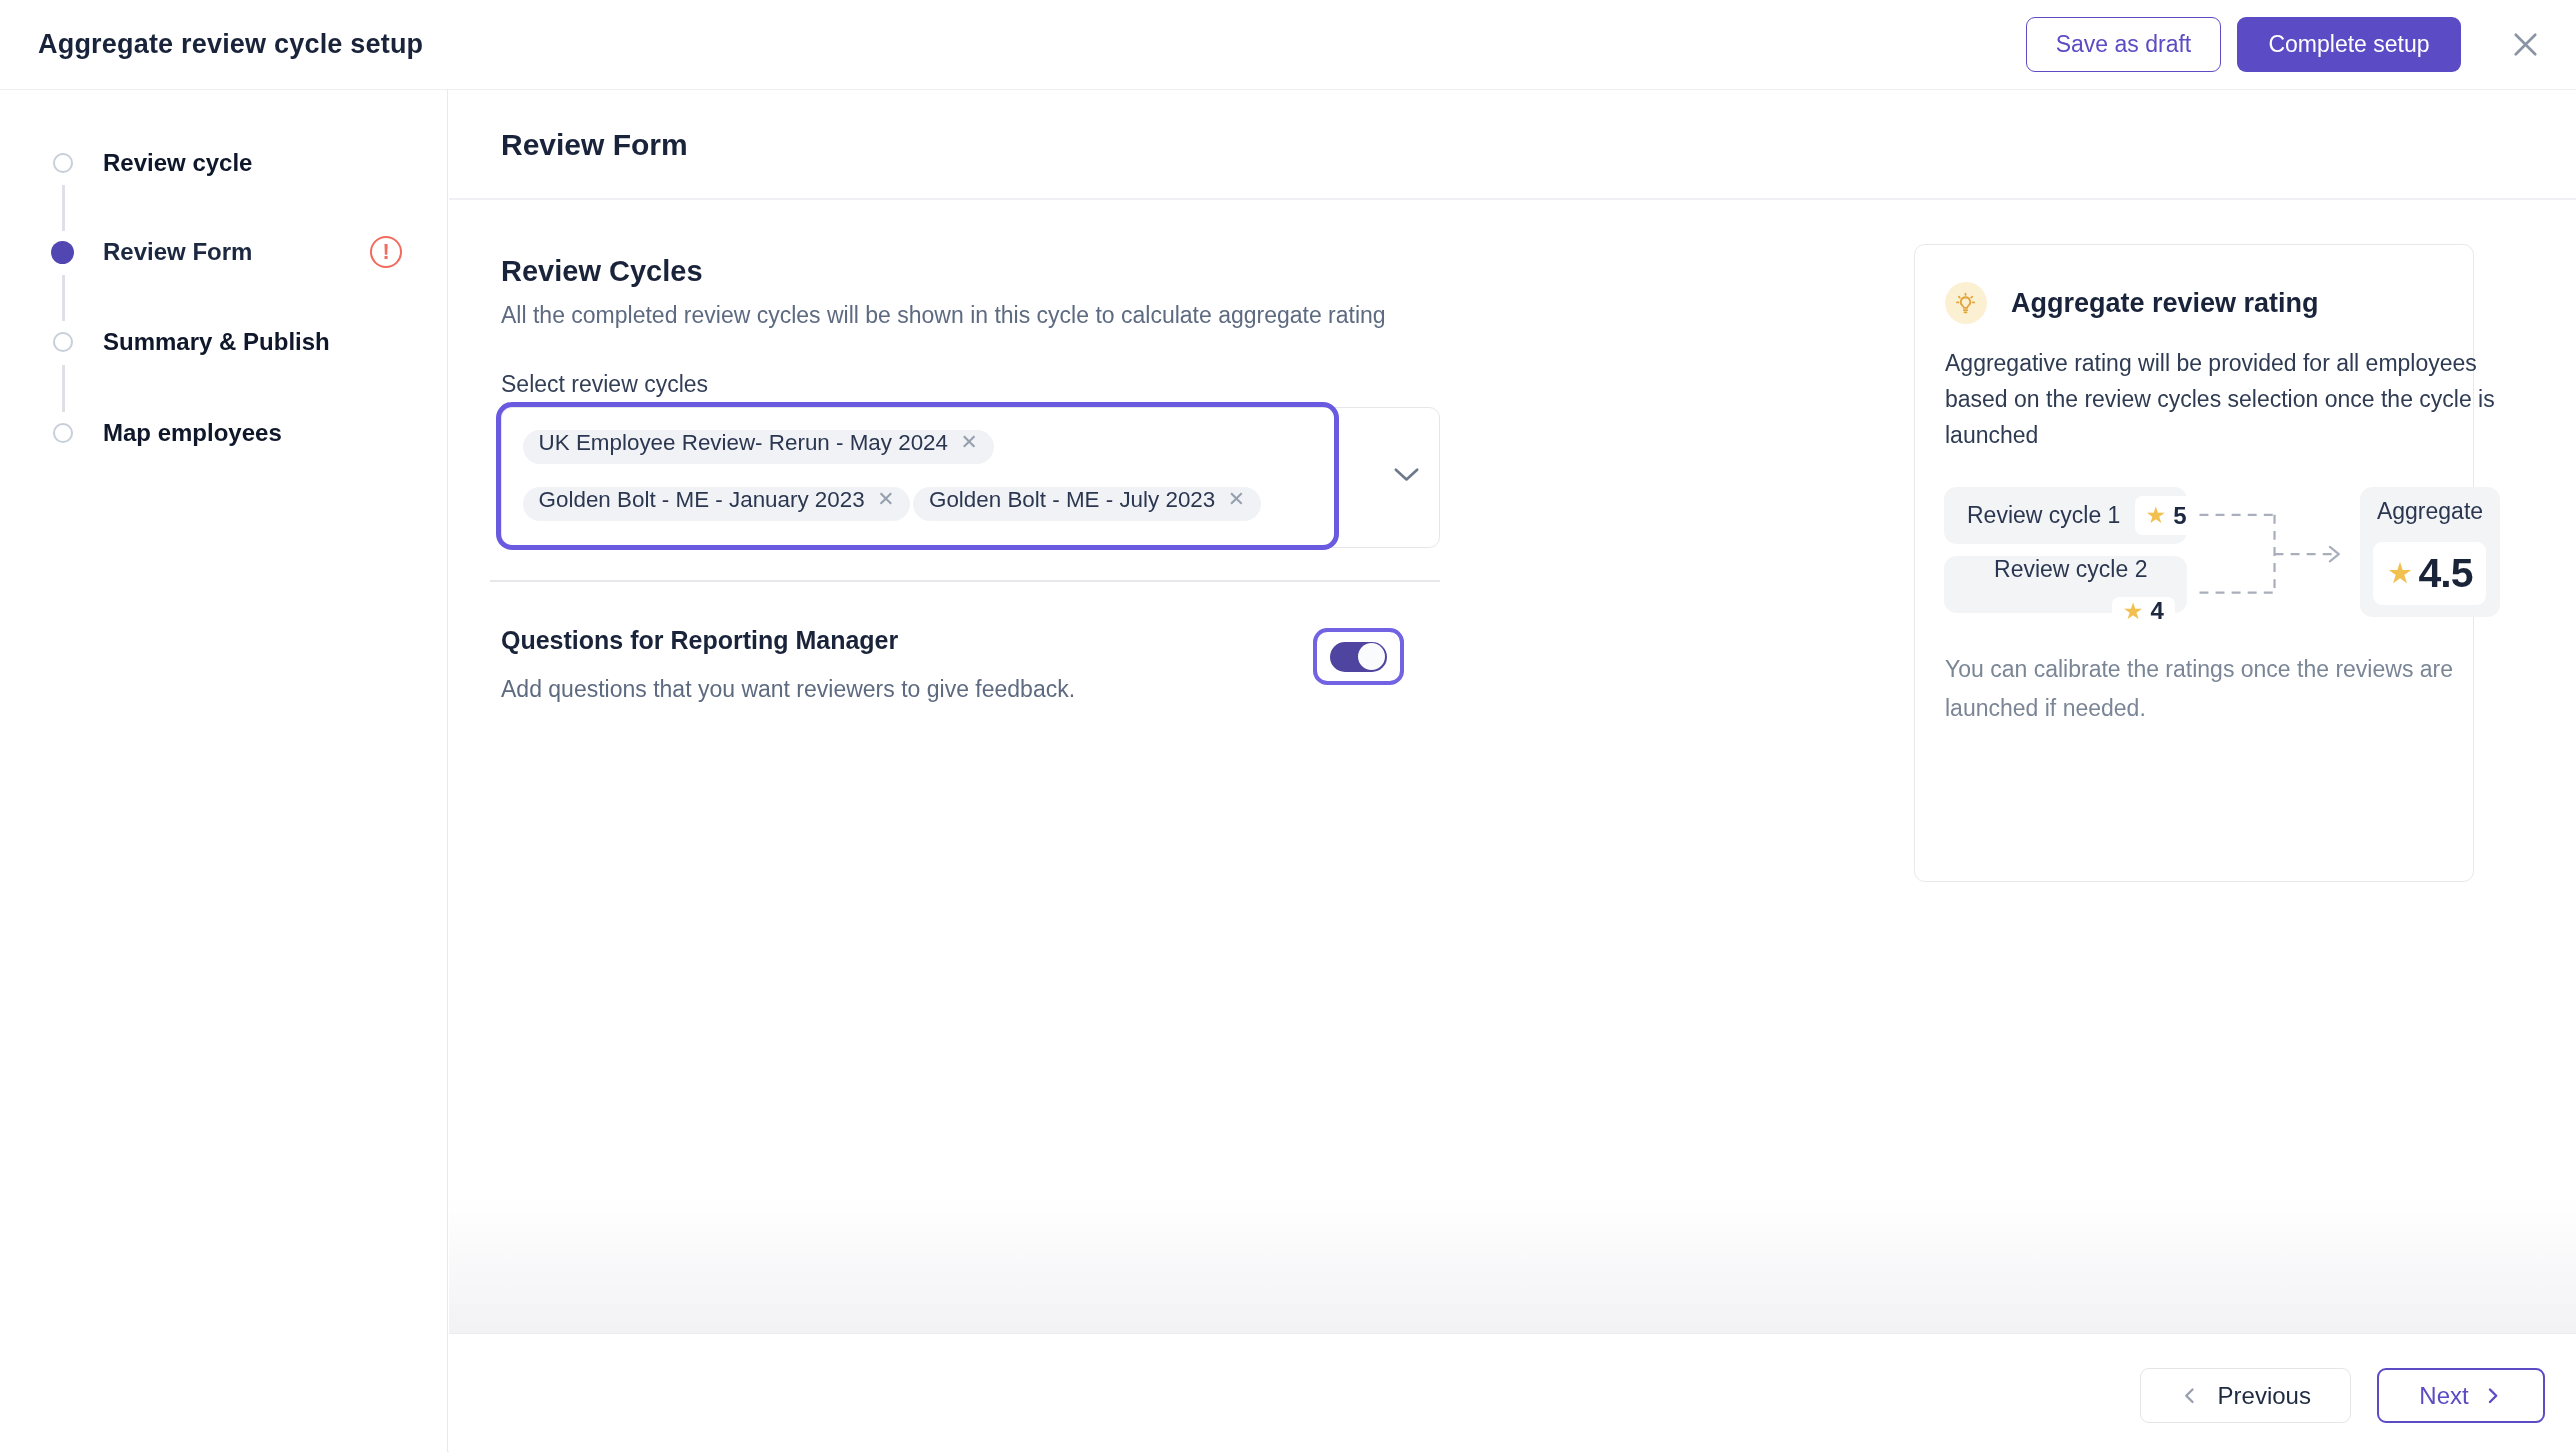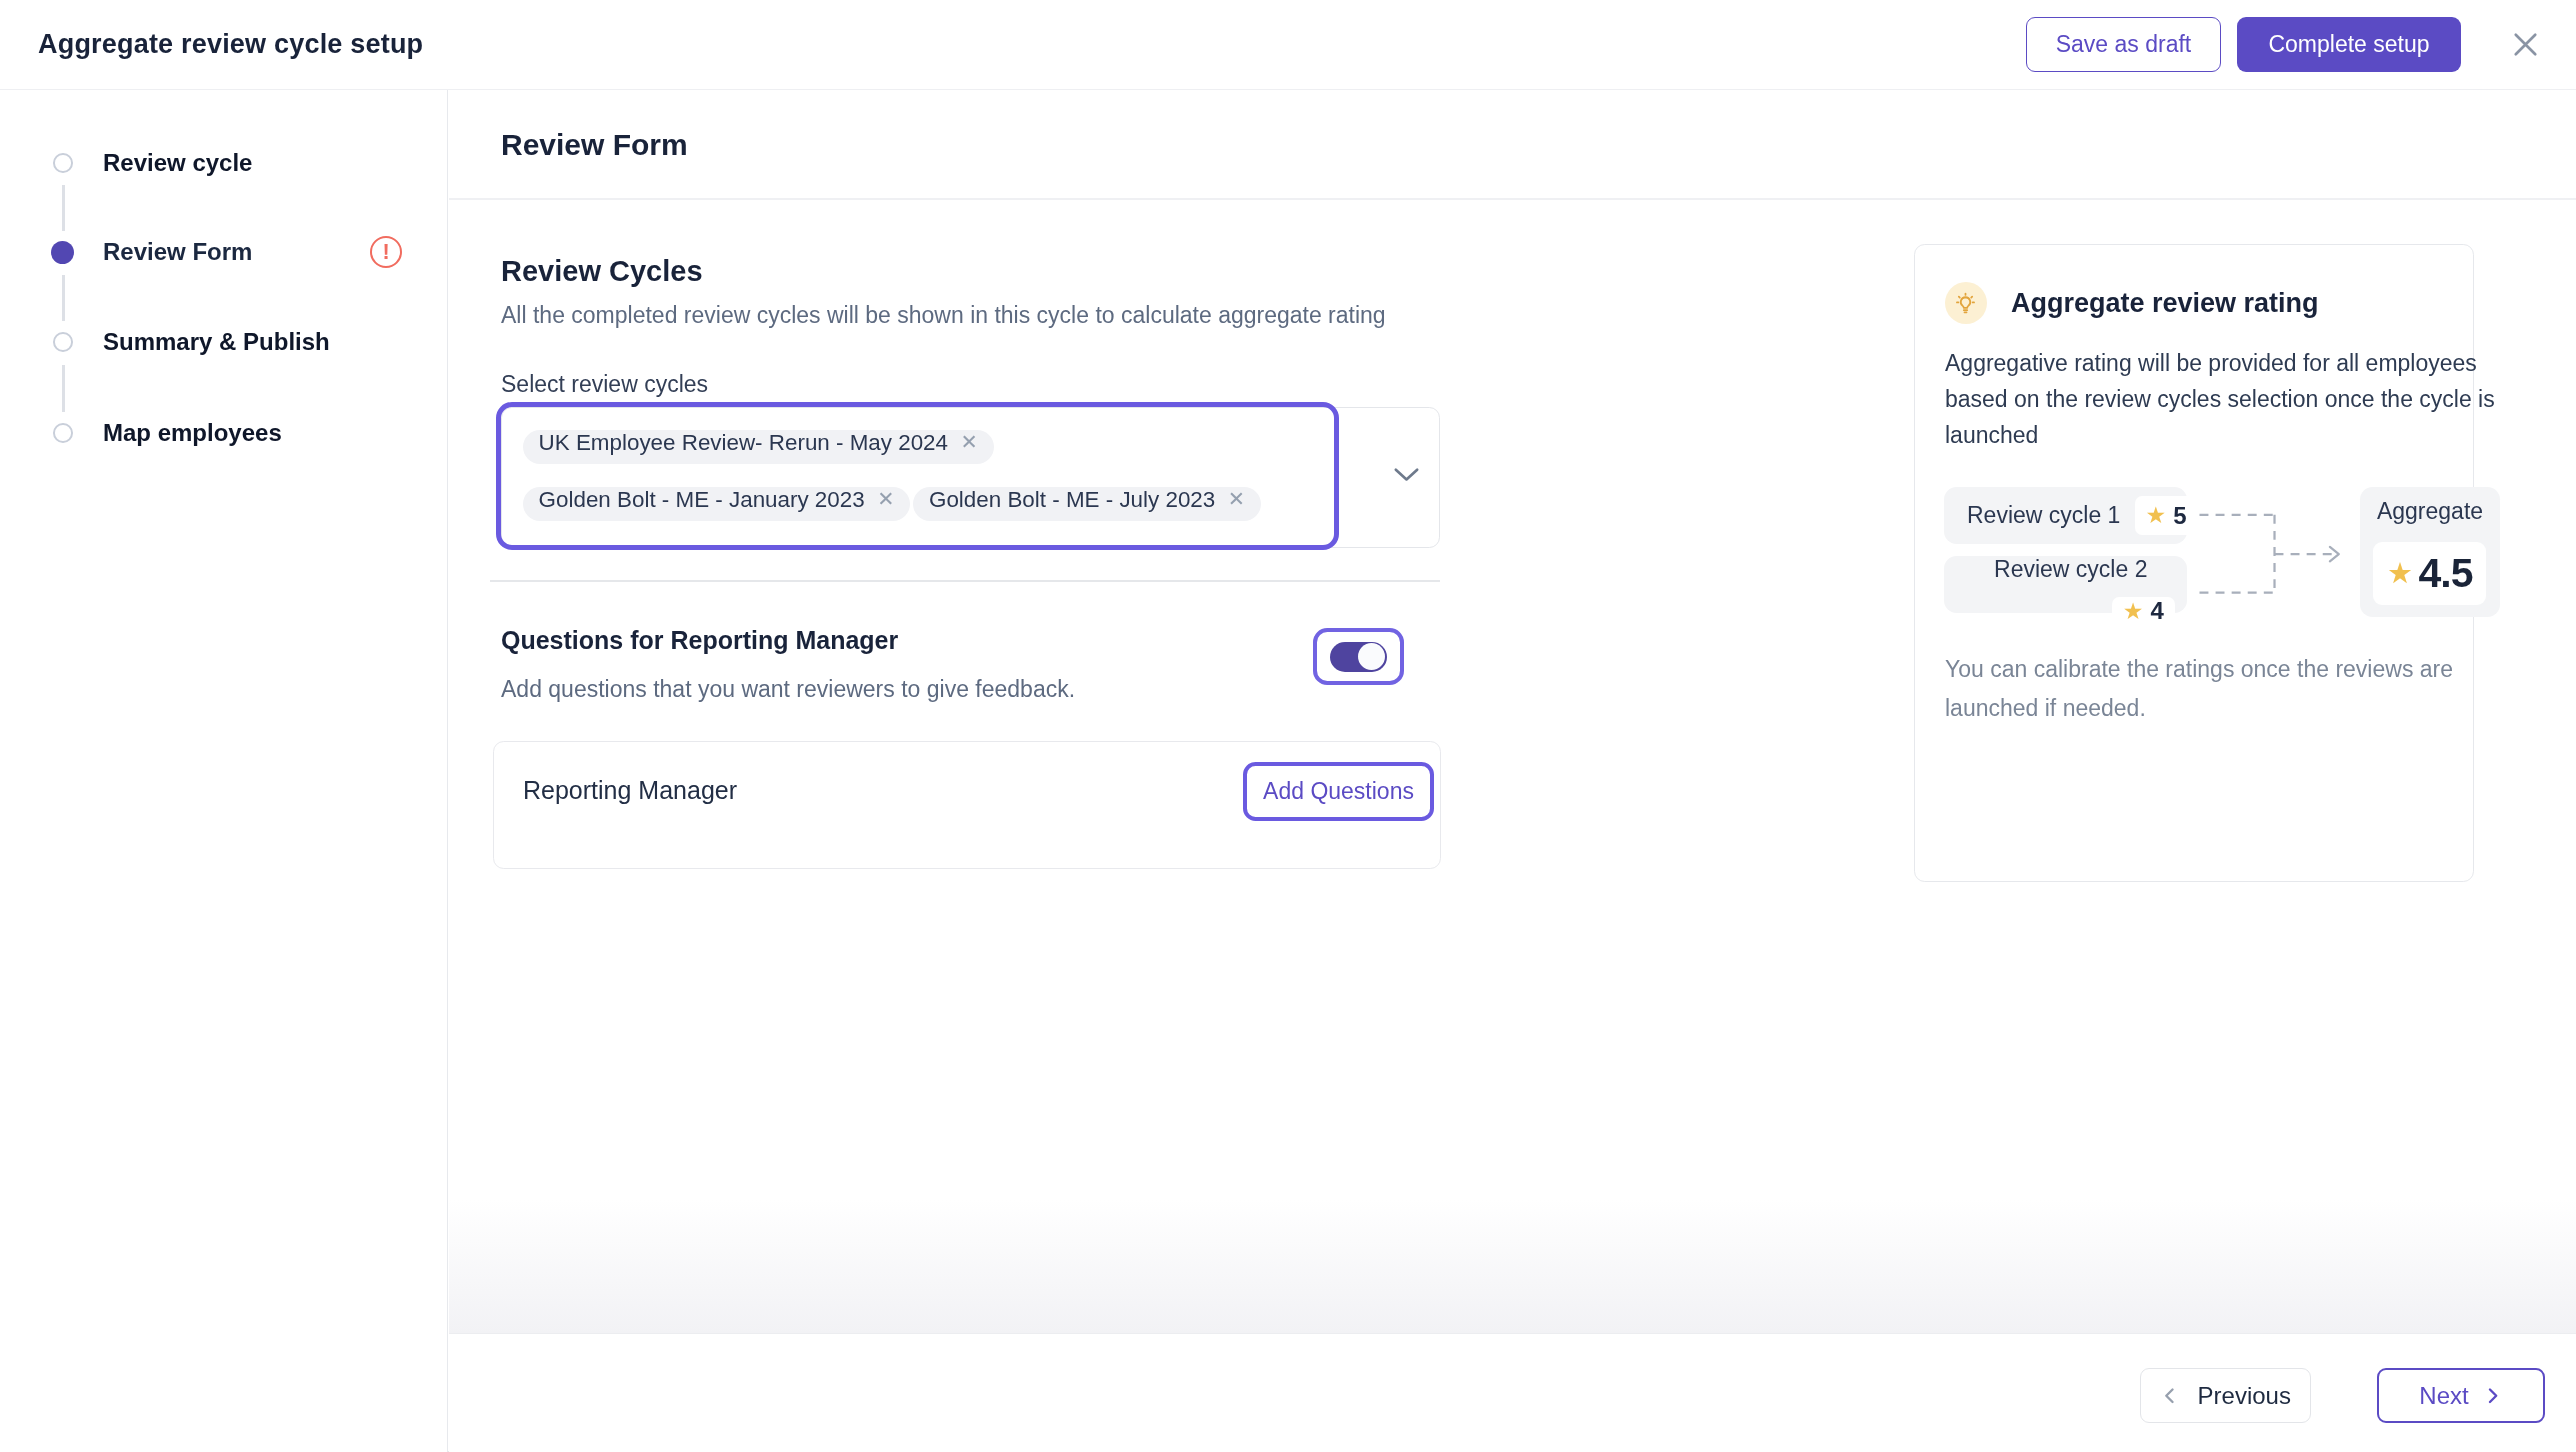--- a/index.html
+++ b/index.html
@@ -88,21 +88,21 @@
              display:flex;align-items:center;justify-content:center;gap:5.4px;}
   .agg-badge .star{font-size:29px;}
   .agg-badge .num{font-size:41px;font-weight:600;color:#1A2438;letter-spacing:-0.9px;}
   .info-note{position:absolute;left:30px;top:405px;width:519px;font-size:23px;line-height:39px;color:#7A8596;}
 
   
   .fade-strip{position:absolute;left:449px;right:0;top:1199px;height:134px;
               background:linear-gradient(to bottom,rgba(243,243,246,0),#F2F2F5);}
   .footer{position:absolute;left:449px;right:0;top:1333px;bottom:0;background:#fff;
           border-top:1.8px solid #ECEDF0;z-index:4;}
-  .btn-prev{left:1691px;top:34px;width:171px;height:55px;border:1.8px solid #E3E5E9;background:#fff;color:#1E2A40;
+  .btn-prev{left:1691px;top:34px;width:211px;height:55px;border:1.8px solid #E3E5E9;background:#fff;color:#1E2A40;
             gap:16px;font-size:24px;}
   .btn-next{left:1928px;top:34px;width:168px;height:55px;border:2.7px solid #5B4BC4;background:#fff;color:#5B4BC4;
             gap:12.5px;font-size:24px;}
   .bottom-edge{position:absolute;left:0;right:0;bottom:0;height:1.8px;background:#E7E8EA;}
 </style>
 </head>
 <body>
 
 <div id="app">
 
@@ -176,26 +176,20 @@
 
   <div class="q-title">Questions for Reporting Manager</div>
   <div class="q-sub">Add questions that you want reviewers to give feedback.</div>
 
   <div class="toggle-ring">
     <div class="toggle-pill">
       <div class="toggle-knob"></div>
     </div>
   </div>
 
-  <div class="rm-card">
-    <div class="rm-label">Reporting Manager</div>
-    <div class="addq-ring">
-      <span class="addq-label">Add Questions</span>
-    </div>
-  </div>
 
   <div class="info-card">
     <div class="bulb-circle">
       <svg width="25" height="25" viewBox="0 0 24 24" fill="none" stroke="#E2A43C" stroke-width="1.7" stroke-linecap="round" stroke-linejoin="round">
         <path d="M12 6a4.6 4.6 0 0 0-2.7 8.3c.6.5 1 1.1 1 1.8h3.4c0-.7.4-1.3 1-1.8A4.6 4.6 0 0 0 12 6z"></path>
         <path d="M10.4 18.4h3.2"></path>
           <path d="M11 20.5h2"></path>
         <path d="M12 2.6v1.2"></path>
           <path d="M5.6 5.4l.9.9"></path>
           <path d="M18.4 5.4l-.9.9"></path>

